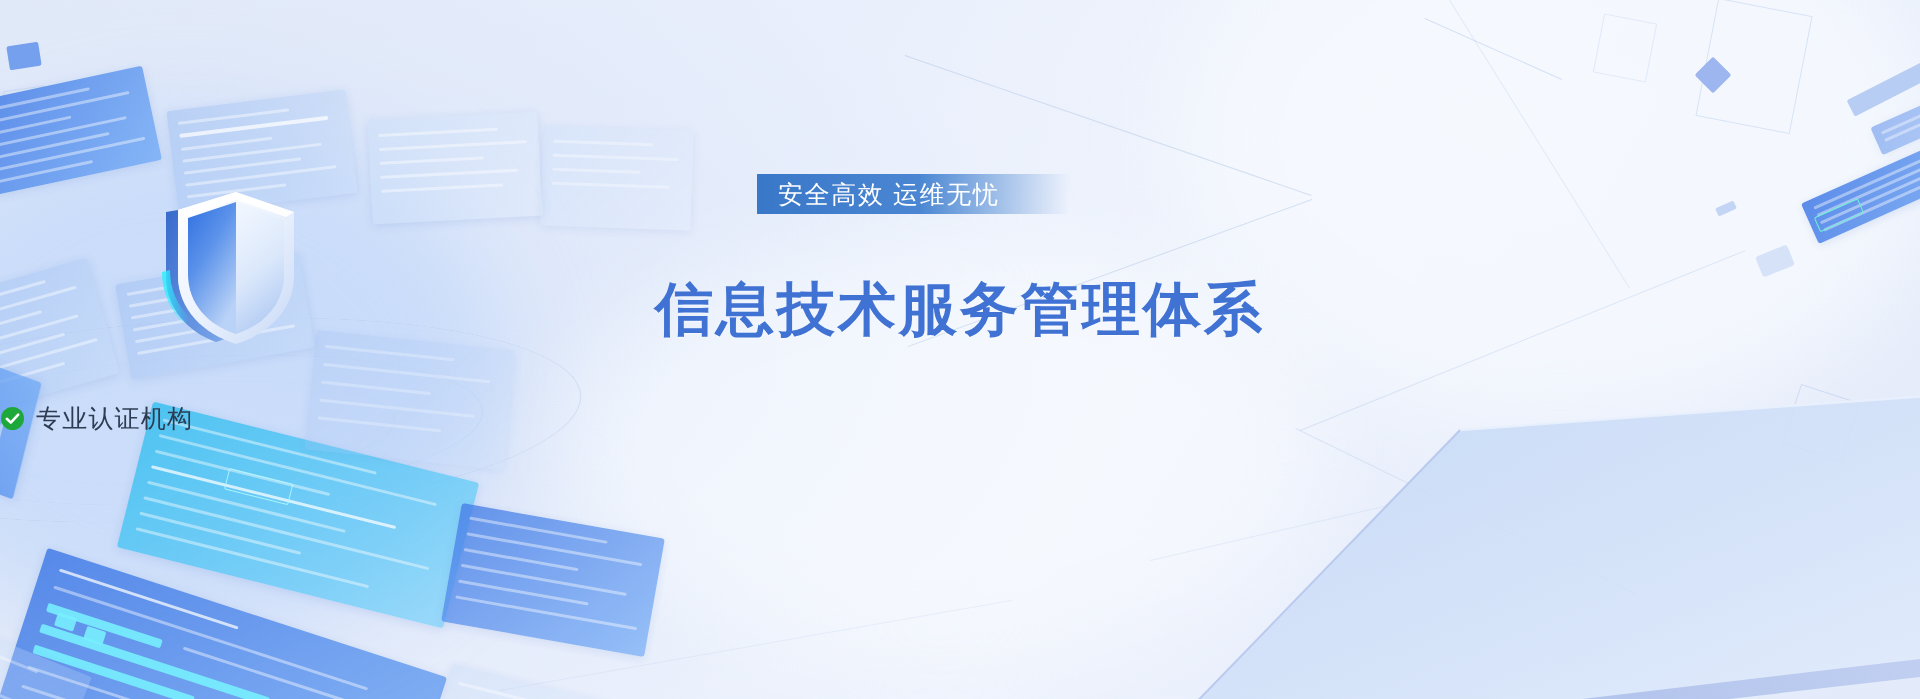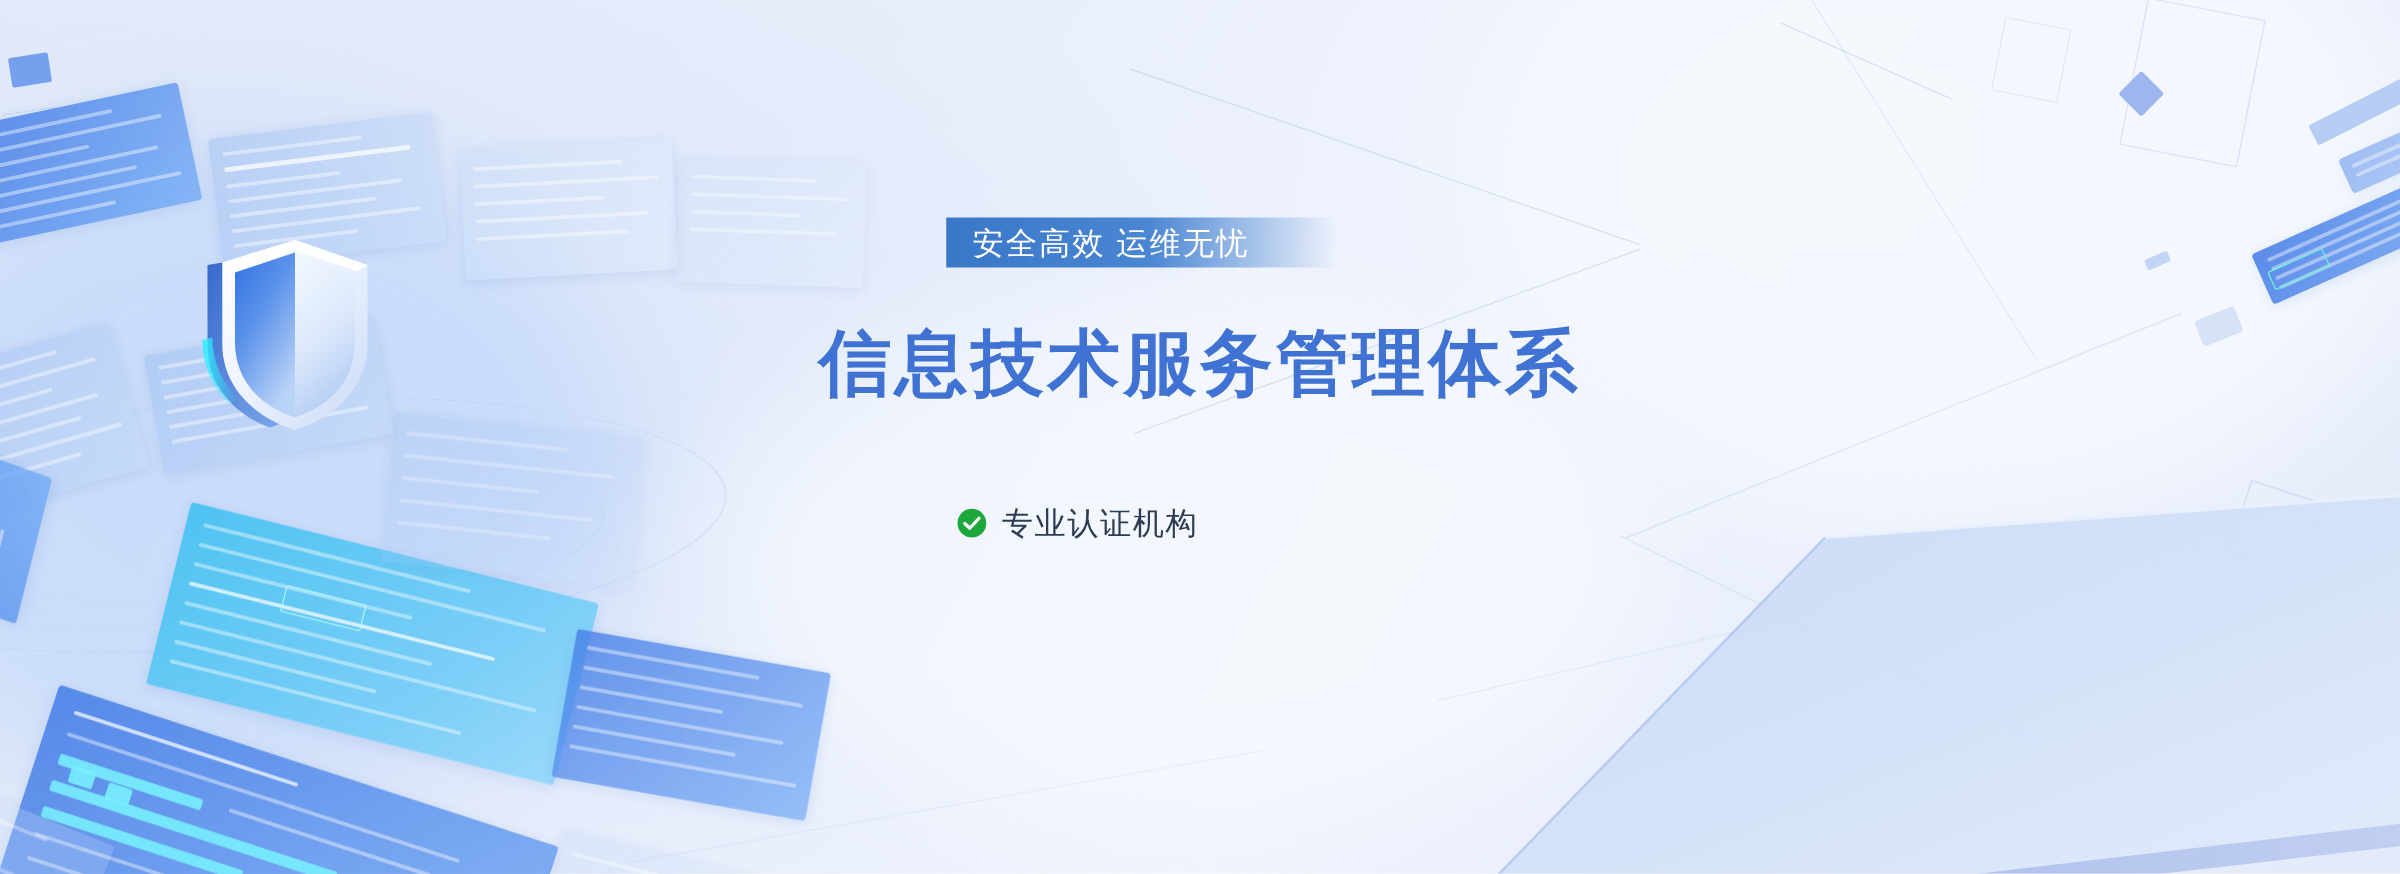--- a/index.html
+++ b/index.html
@@ -52,24 +52,24 @@
     color:#fff;font-size:25px;letter-spacing:1.6px;padding-left:21px;
     font-family:"Liberation Sans","DejaVu Sans",sans-serif;white-space:nowrap;
   }
   .headline{
     position:absolute;left:0;width:1920px;text-align:center;
     font-weight:bold;font-size:58px;line-height:1;letter-spacing:3px;
     color:#3f72d3;white-space:nowrap;
     text-shadow:0 1px 0 rgba(255,255,255,.45);
   }
   #h1{top:200px;}
-  #h2{top:262px;}
+  #h2{top:280px;}
   #features{
     position:absolute;left:0;top:402px;width:1724px;
-    display:flex;justify-content:center;align-items:center;gap:50px;
+    display:flex;justify-content:flex-start;align-items:center;gap:50px;
   }
   .feat{display:flex;align-items:center;gap:11px;}
   .feat .lbl{font-size:25px;color:#2d3c52;letter-spacing:1.2px;white-space:nowrap;}
   .tick{width:25px;height:25px;display:block;flex:0 0 25px;}
 </style>
 </head>
 <body>
 
 <div id="banner">
 

